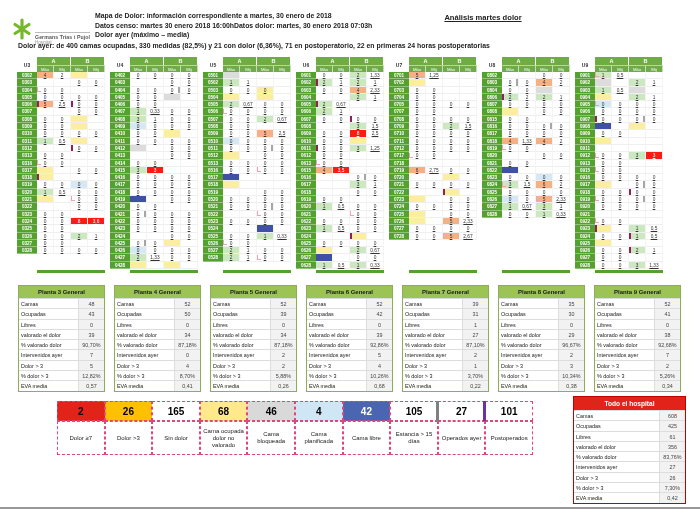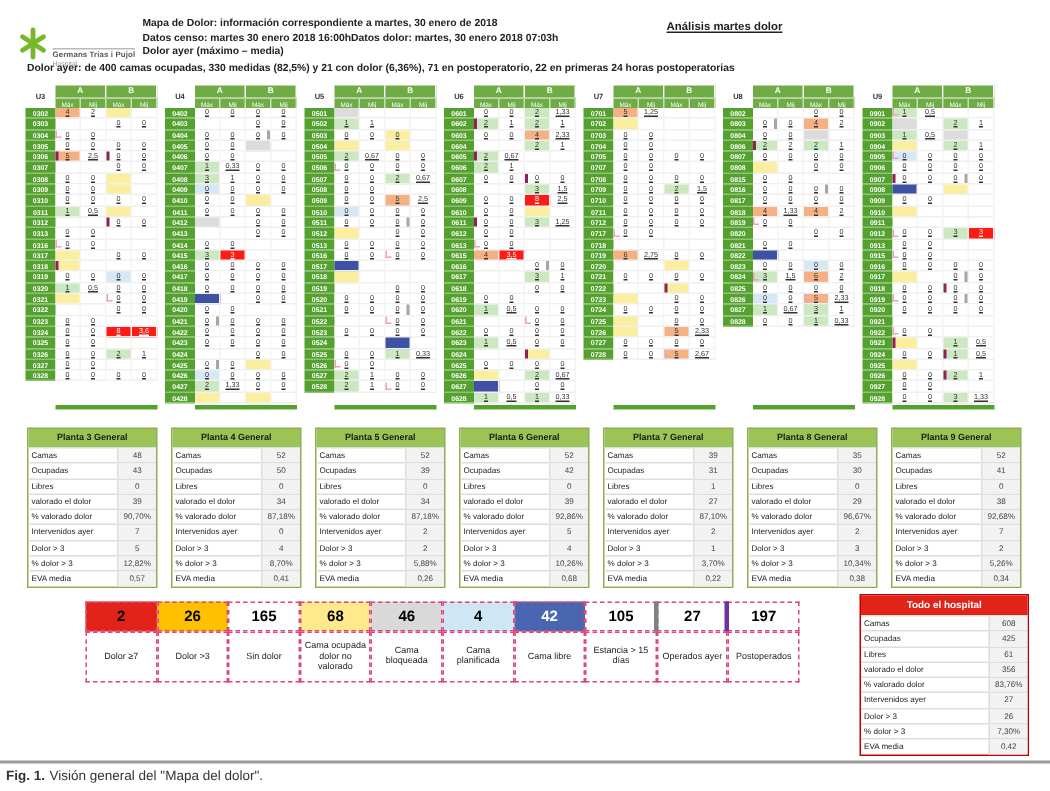--- a/index.html
+++ b/index.html
@@ -2690,21 +2690,21 @@
   <div id="legend">
       <div class="lnum lcell" style="background: rgb(226, 35, 26); color: rgb(0, 0, 0); border-color: rgb(224, 69, 123);">2</div>
       <div class="lnum lcell" style="background: rgb(255, 192, 0); color: rgb(0, 0, 0); border-color: rgb(224, 69, 123);">26</div>
       <div class="lnum lcell" style="background: rgb(255, 255, 255); color: rgb(0, 0, 0); border-color: rgb(224, 69, 123);">165</div>
       <div class="lnum lcell" style="background: rgb(255, 233, 140); color: rgb(0, 0, 0); border-color: rgb(224, 69, 123);">68</div>
       <div class="lnum lcell" style="background: rgb(217, 217, 217); color: rgb(0, 0, 0); border-color: rgb(224, 69, 123);">46</div>
       <div class="lnum lcell" style="background: rgb(207, 230, 244); color: rgb(0, 0, 0); border-color: rgb(224, 69, 123);">4</div>
       <div class="lnum lcell" style="background: rgb(74, 102, 176); color: rgb(255, 255, 255); border-color: rgb(224, 69, 123);">42</div>
       <div class="lnum lcell" style="background: rgb(255, 255, 255); color: rgb(0, 0, 0); border-color: rgb(224, 69, 123);">105<span class="ldiv" style="background: rgb(128, 128, 128);"></span></div>
       <div class="lnum lcell" style="background: rgb(255, 255, 255); color: rgb(0, 0, 0); border-color: rgb(224, 69, 123);">27<span class="ldiv" style="background: rgb(112, 48, 160);"></span></div>
-      <div class="lnum lcell" style="background: rgb(255, 255, 255); color: rgb(0, 0, 0); border-color: rgb(224, 69, 123);">197</div>
+      <div class="lnum lcell" style="background: rgb(255, 255, 255); color: rgb(0, 0, 0); border-color: rgb(224, 69, 123);">101</div>
       <div class="llab lcell" style="border-color: rgb(224, 69, 123);">Dolor ≥7</div>
       <div class="llab lcell" style="border-color: rgb(224, 69, 123);">Dolor &gt;3</div>
       <div class="llab lcell" style="border-color: rgb(224, 69, 123);">Sin dolor</div>
       <div class="llab lcell" style="border-color: rgb(224, 69, 123);">Cama ocupada dolor no valorado</div>
       <div class="llab lcell" style="border-color: rgb(224, 69, 123);">Cama bloqueada</div>
       <div class="llab lcell" style="border-color: rgb(224, 69, 123);">Cama planificada</div>
       <div class="llab lcell" style="border-color: rgb(224, 69, 123);">Cama libre</div>
       <div class="llab lcell" style="border-color: rgb(224, 69, 123);">Estancia &gt; 15 días</div>
       <div class="llab lcell" style="border-color: rgb(224, 69, 123);">Operados ayer</div>
       <div class="llab lcell" style="border-color: rgb(224, 69, 123);">Postoperados</div>
@@ -2744,17 +2744,14 @@
         <div class="plabel">% dolor &gt; 3</div>
         <div class="pval">7,30%</div>
       </div>
       <div class="prow">
         <div class="plabel">EVA media</div>
         <div class="pval">0,42</div>
       </div>
     </div>
 
   <div id="cap-line"></div>
-  <div id="caption">
-    <b>Fig. 1.</b><span>Visión general del "Mapa del dolor".</span>
-  </div>
 
 </div>
 
 </body></html>

